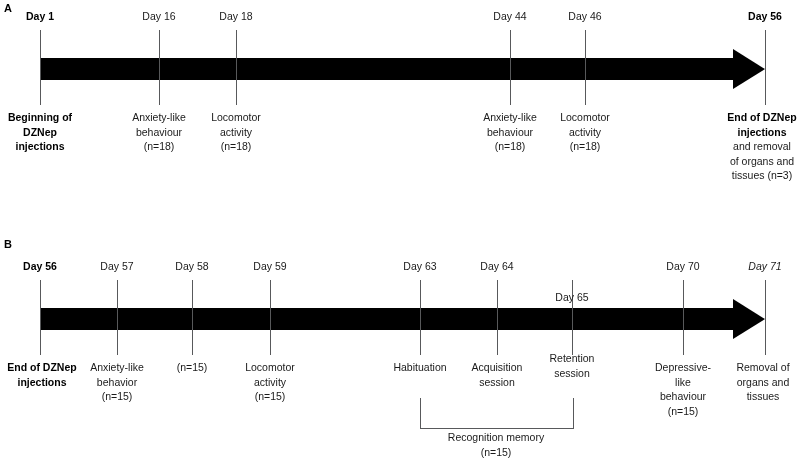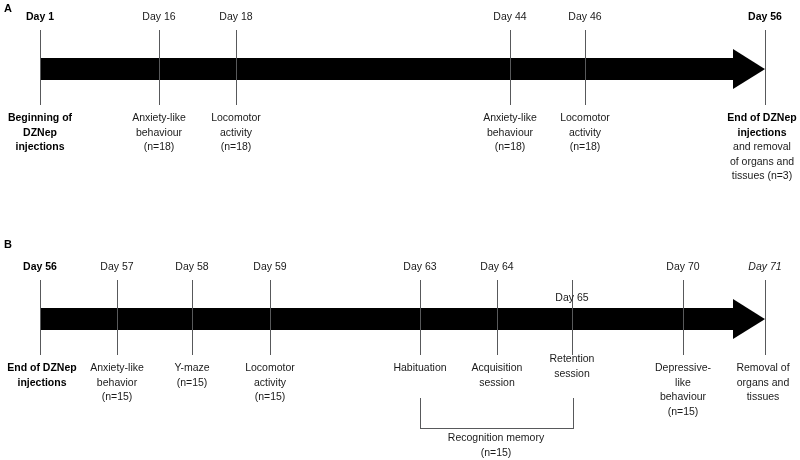--- a/index.html
+++ b/index.html
@@ -202,21 +202,20 @@
     <span class="hd">injections</span>
   </div>
 
   <div class="event" style="left:117px; top:130px; width:92px;">
     <span class="hd">Anxiety-like</span>
     <span class="hd">behavior</span>
     <span class="sub">(n=15)</span>
   </div>
 
   <div class="event" style="left:192px; top:130px; width:102px;">
-    <span class="hd">Y-maze</span>
     <span class="sub">(n=15)</span>
   </div>
 
   <div class="event" style="left:270px; top:130px; width:88px;">
     <span class="hd">Locomotor</span>
     <span class="hd">activity</span>
     <span class="sub">(n=15)</span>
   </div>
 
   <div class="event" style="left:420px; top:130px; width:90px;">

